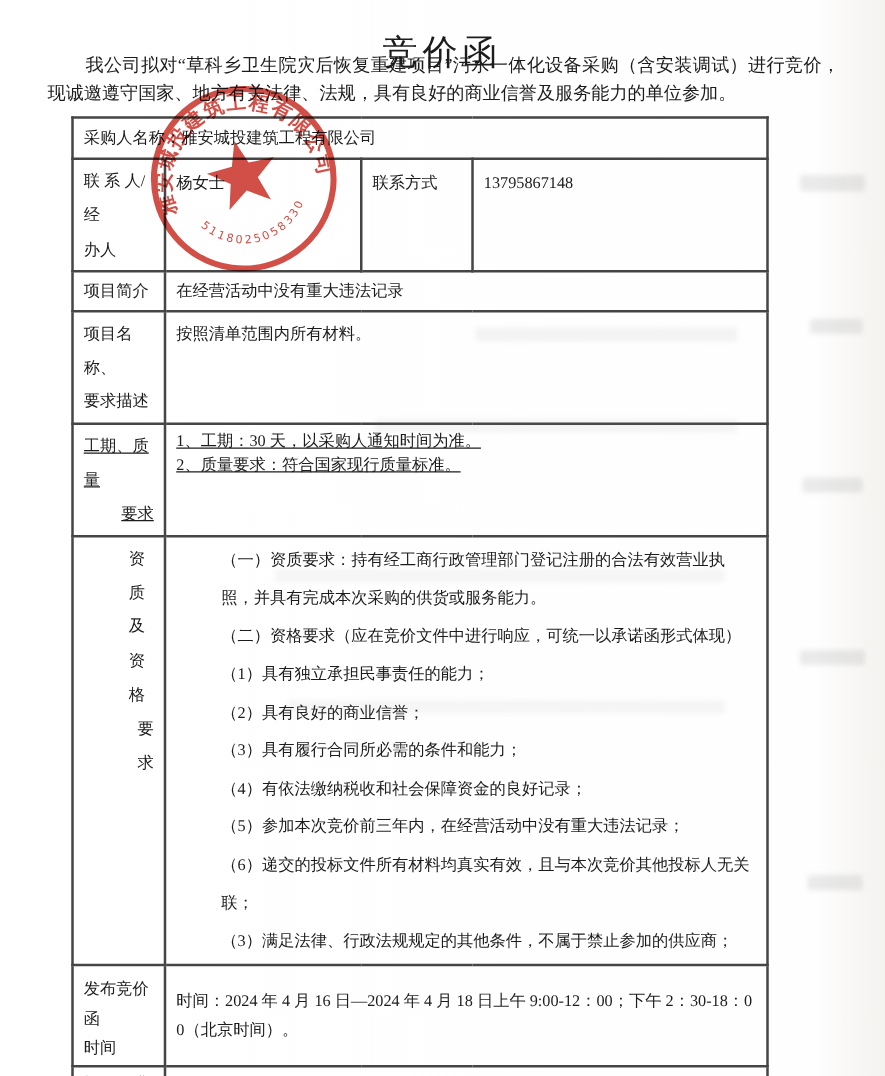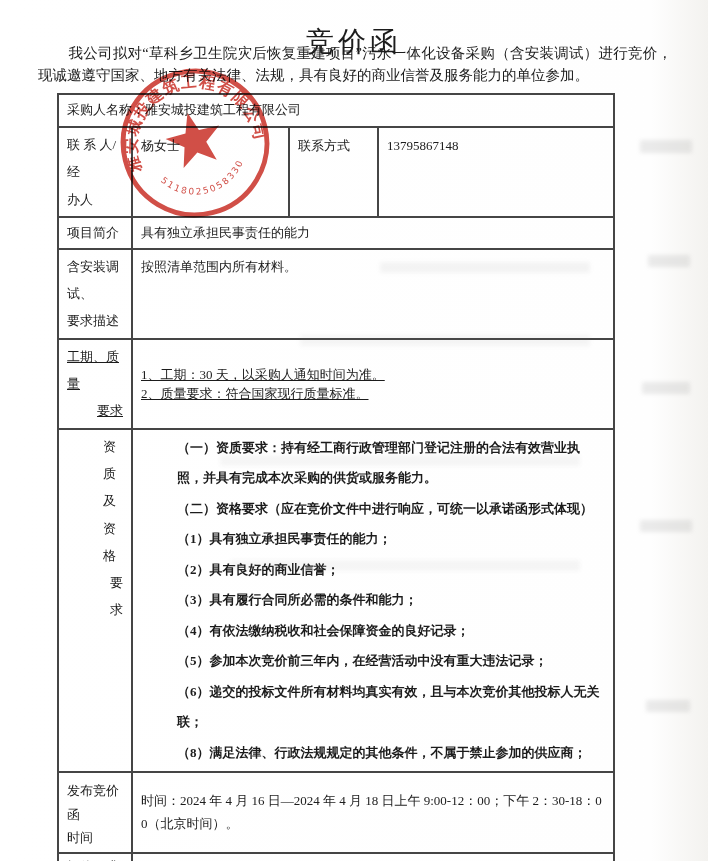--- a/index.html
+++ b/index.html
@@ -34,26 +34,26 @@
   td.lbl .line{display:block;line-height:2.1;}
   td.lbl .ctr{text-align:right;}
   tr.r1 td{height:24px;vertical-align:middle;}
   tr.r2 td{height:25px;vertical-align:middle;}
   tr.r3 td{height:60px;}
   tr.r3 td.val{padding-top:8px;}
   tr.r4 td{height:24px;vertical-align:middle;}
   tr.r5 td{height:49px;}
   tr.r5 td.val{padding-top:7px;}
   tr.r6 td{height:55px;vertical-align:middle;text-decoration:underline;}
-  tr.r6 td.val{line-height:19px;vertical-align:top;padding-top:25px;}
+  tr.r6 td.val{line-height:19px;vertical-align:top;padding-top:3px;}
   tr.r7 td{height:298px;padding-left:44px;}
   tr.r8 td{height:54px;}
   tr.r8 td.val{line-height:23px;padding-top:16px;}
   tr.r9 td{height:140px;}
-  .quals p{margin:0;line-height:30.5px;font-weight:bold;}
+  .quals p{margin:0;line-height:30.5px;}
   
   .seal{
     position:absolute;left:119px;top:67px;width:152px;height:152px;
     transform:rotate(-14deg);
     mix-blend-mode:multiply;opacity:.9;pointer-events:none;
   }
   
   .smudge{position:absolute;background:rgba(110,110,115,.14);filter:blur(2px);border-radius:2px;}
 </style>
 </head>
@@ -78,25 +78,25 @@
     <td class="lbl">
       <span class="line">联 系 人/经</span>
       <span class="line">办人</span>
     </td>
     <td class="val">杨女士</td>
     <td class="val" style="padding-top:8px;">联系方式</td>
     <td class="val">13795867148</td>
   </tr>
   <tr class="r4">
     <td class="lbl">项目简介</td>
-    <td colspan="3">具有独立承担民事责任的能力</td>
+    <td colspan="3">在经营活动中没有重大违法记录</td>
   </tr>
   <tr class="r5">
     <td class="lbl">
-      <span class="line">含安装调试、</span>
+      <span class="line">项目名称、</span>
       <span class="line">要求描述</span>
     </td>
     <td colspan="3" class="val">按照清单范围内所有材料。</td>
   </tr>
   <tr class="r6">
     <td class="lbl">
       <span class="line">工期、质量</span>
       <span class="line ctr">要求</span>
     </td>
     <td colspan="3" class="val">
@@ -111,21 +111,21 @@
     </td>
     <td colspan="3" class="quals">
       <p>（一）资质要求：持有经工商行政管理部门登记注册的合法有效营业执照，并具有完成本次采购的供货或服务能力。</p>
       <p>（二）资格要求（应在竞价文件中进行响应，可统一以承诺函形式体现）</p>
       <p>（1）具有独立承担民事责任的能力；</p>
       <p>（2）具有良好的商业信誉；</p>
       <p>（3）具有履行合同所必需的条件和能力；</p>
       <p>（4）有依法缴纳税收和社会保障资金的良好记录；</p>
       <p>（5）参加本次竞价前三年内，在经营活动中没有重大违法记录；</p>
       <p>（6）递交的投标文件所有材料均真实有效，且与本次竞价其他投标人无关联；</p>
-      <p>（8）满足法律、行政法规规定的其他条件，不属于禁止参加的供应商；</p>
+      <p>（3）满足法律、行政法规规定的其他条件，不属于禁止参加的供应商；</p>
     </td>
   </tr>
   <tr class="r8">
     <td class="lbl" style="vertical-align:top;padding-top:6px;margin-top:11px;">
       <span class="line" style="line-height:1.8">发布竞价函</span>
       <span class="line" style="line-height:1.8">时间</span>
     </td>
     <td colspan="3" class="val">时间：2024 年 4 月 16 日—2024 年 4 月 18 日上午 9:00-12：00；下午 2：30-18：00（北京时间）。</td>
   </tr>
   <tr class="r9">

